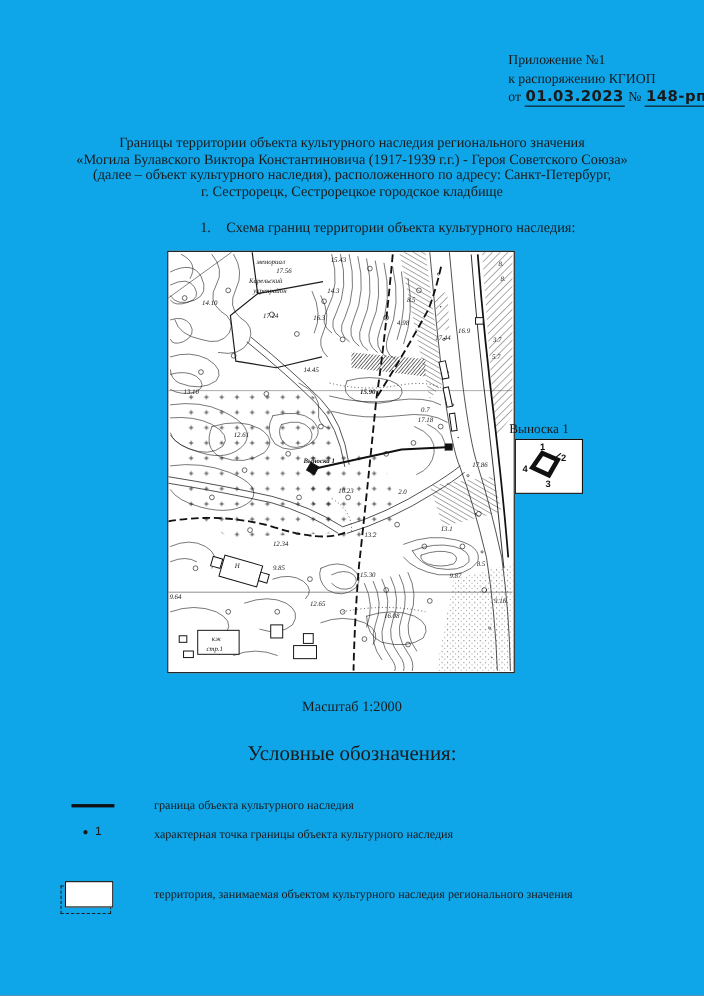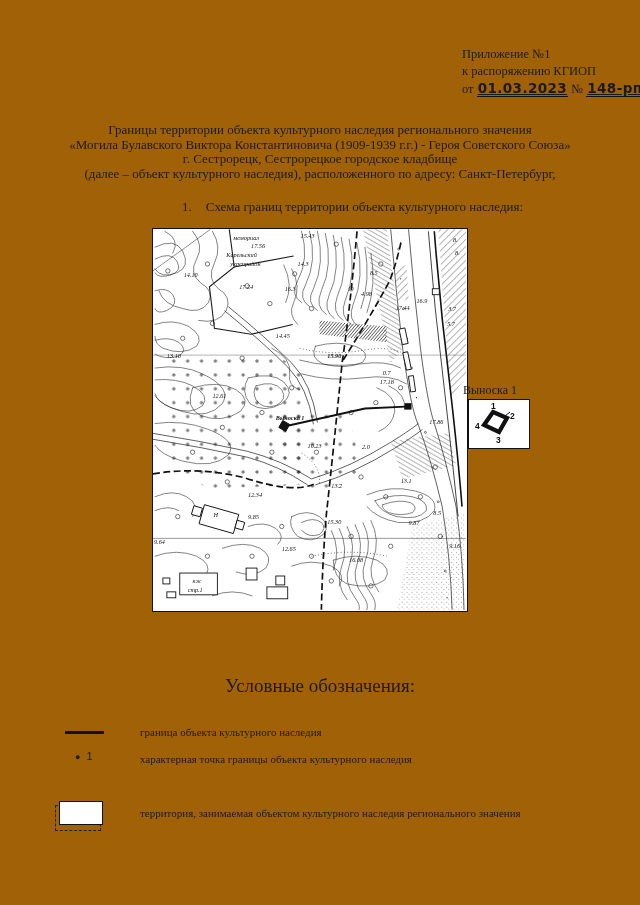--- a/index.html
+++ b/index.html
@@ -1,25 +1,25 @@
 <!DOCTYPE html>
 <html><head>
 <meta charset="utf-8">
 <style>
   html,body{margin:0;padding:0;background:#888;}
   .page{
-    position:relative;width:640px;height:905px;background:#a16207;
+    position:relative;width:640px;height:905px;background:#0ea5e9;
     font-family:"Liberation Serif",serif;color:#1a1a1a;overflow:hidden;
     margin:0 auto;
   }
   .abs{position:absolute;}
   
   .hdr{left:462px;top:46px;font-size:12.5px;line-height:17px;white-space:nowrap;}
   .hand{font-family:"DejaVu Sans",sans-serif;font-weight:bold;font-size:13.5px;
-        letter-spacing:.4px;border-bottom:1.6px solid #111;padding:0 1px;text-decoration:underline;}
+        letter-spacing:.4px;border-bottom:1.6px solid #111;padding:0 1px;}
   
   .ttl{left:0;top:123px;width:640px;text-align:center;font-size:13px;line-height:14.6px;}
   .sec{left:170px;top:199px;font-size:13px;white-space:nowrap;margin-left:12px;}
   .sec .n{display:inline-block;margin-right:14px;}
   
   .mapbox{left:152px;top:228px;width:316px;height:384px;border:1.5px solid #111;box-sizing:border-box;background:#fff;}
   .mapbox svg{display:block;}
   .mlbl{font-family:"Liberation Serif",serif;font-size:6.3px;fill:#141414;font-style:italic;}
   .mlbl.b{font-weight:bold;}
   .mlbl.it{font-style:italic;}
@@ -50,23 +50,23 @@
     <div>
       <span>от</span>
       <span class="hand">01.03.2023</span>
       <span>№</span>
       <span class="hand">148-рп</span>
     </div>
   </div>
 
   <div class="abs ttl">
     <div>Границы территории объекта культурного наследия регионального значения</div>
-    <div>«Могила Булавского Виктора Константиновича (1909-1939 г.г.) - Героя Советского Союза»</div>
+    <div>«Могила Булавского Виктора Константиновича (1917-1939 г.г.) - Героя Советского Союза»</div>
+    <div>(далее – объект культурного наследия), расположенного по адресу: Санкт-Петербург,</div>
     <div>г. Сестрорецк, Сестрорецкое городское кладбище</div>
-    <div>(далее – объект культурного наследия), расположенного по адресу: Санкт-Петербург,</div>
   </div>
 
   <div class="abs sec">
     <span class="n">1.</span><span>Схема границ территории объекта культурного наследия:</span>
   </div>
 
   <div class="abs mapbox">
     <svg width="313" height="381" viewBox="0 0 316 384">
       <defs>
         <pattern id="hatchA" width="5" height="5" patternUnits="userSpaceOnUse" patternTransform="rotate(45)">
@@ -321,20 +321,21 @@
     <svg width="59" height="47" viewBox="0 0 59 47">
       <polygon points="24,12 38,18 30,32 15,25" fill="#fff" stroke="#111" stroke-width="4.2"></polygon>
       <line x1="36" y1="16" x2="41" y2="12" stroke="#111" stroke-width="1"></line>
       <text x="22" y="9" class="cnum">1</text>
       <text x="41" y="19" class="cnum">2</text>
       <text x="27" y="43" class="cnum">3</text>
       <text x="6" y="29" class="cnum">4</text>
     </svg>
   </div>
 
+  <div class="abs scale">Масштаб 1:2000</div>
 
   <div class="abs legtitle">Условные обозначения:</div>
 
   <div class="abs legrow" style="top:726px;">
     <div class="sym-line"></div>
     <div class="legtext">граница объекта культурного наследия</div>
   </div>
 
   <div class="abs legrow" style="top:753px;">
     <div class="sym-dot">●<span class="num">1</span></div>

